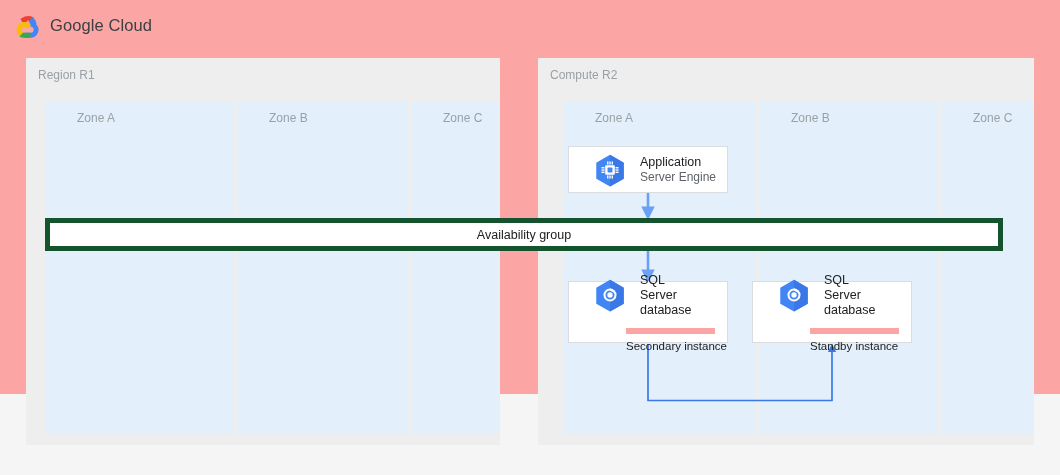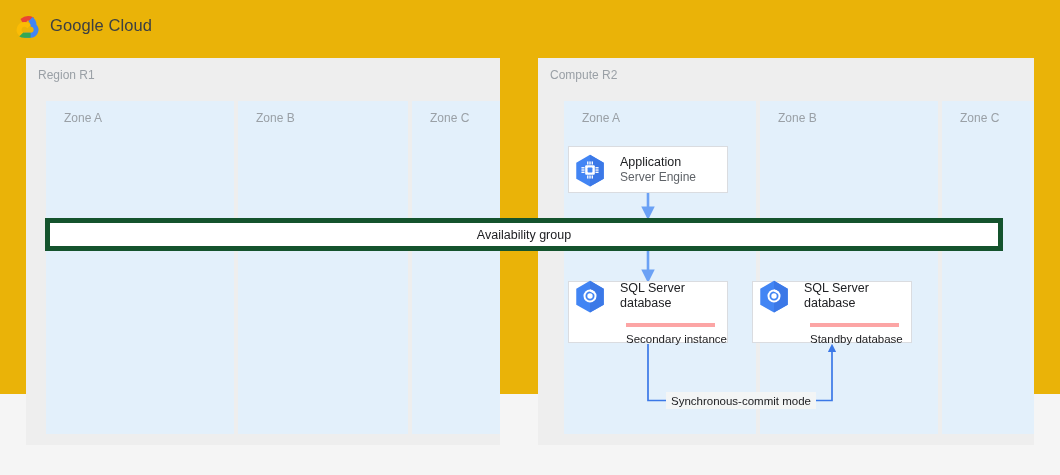--- a/index.html
+++ b/index.html
@@ -14,21 +14,21 @@
   body {
     background: #f5f5f5;
     font-family: "Liberation Sans", sans-serif;
     -webkit-font-smoothing: antialiased;
   }
 
   #page {
     position: relative;
     width: 1060px;
     height: 394px;
-    background: #eab308;
+    background: #fca5a5;
     text-decoration: underline;
   }
 
   
   .brand {
     position: absolute;
     left: 14px;
     top: 12px;
     display: flex;
     align-items: center;
@@ -69,21 +69,21 @@
 
   
   .zone {
     position: absolute;
     background: #e3f0fb;
     top: 43px;
     height: 333px;
   }
   .zone-label {
     position: absolute;
-    left: 18px;
+    left: 31px;
     top: 10px;
     font-size: 12px;
     color: #9aa0a6;
     white-space: nowrap;
   }
 
   
   #r1-zone-a { left: 20px;  width: 188px; }
   #r1-zone-b { left: 212px; width: 170px; }
   #r1-zone-c { left: 386px; width: 88px; }
@@ -125,21 +125,21 @@
     position: absolute;
     background: #ffffff;
     border: 1px solid #dadce0;
     display: flex;
     flex-direction: column;
     justify-content: center;
   }
   .card-main {
     display: flex;
     align-items: center;
-    padding: 0 4px;
+    padding: 0 24px;
   }
   .card-icon {
     width: 34px;
     height: 34px;
     flex: 0 0 auto;
     display: block;
   }
   .card-text { margin-left: 13px; }
   .card-title {
     font-size: 12.5px;
@@ -149,21 +149,21 @@
   }
   .card-sub {
     font-size: 12px;
     color: #5f6368;
     line-height: 15px;
     white-space: nowrap;
   }
   .card-footer {
     margin: 10px 12px 0 57px;
     padding-top: 6px;
-    border-top: 4px solid #fca5a5;
+    border-top: 6px solid #fca5a5;
     font-size: 11.5px;
     color: #202124;
     white-space: nowrap;
   }
 
   #card-application {
     left: 568px;
     top: 146px;
     width: 160px;
     height: 47px;
@@ -325,18 +325,17 @@
           <circle cx="24" cy="24" r="9.2" fill="#ffffff"></circle>
           <path d="M24 17.6a6.4 6.4 0 1 0 6.4 6.4 6.4 6.4 0 0 0-6.4-6.4zm0 10.2a3.8 3.8 0 1 1 3.8-3.8 3.8 3.8 0 0 1-3.8 3.8z" fill="#4285f4"></path>
           <path d="M24 14.4l7 4v3.2l-7-4z" fill="#ffffff"></path>
         </svg>
       </span>
       <div class="card-text">
         <div class="card-title">SQL Server
 database</div>
       </div>
     </div>
-    <div class="card-footer">Standby database</div>
-  </div>
-
-  <div id="sync-commit-label">Synchronous-commit mode</div>
+    <div class="card-footer">Standby instance</div>
+  </div>
+
 
 </div>
 
 </body></html>

